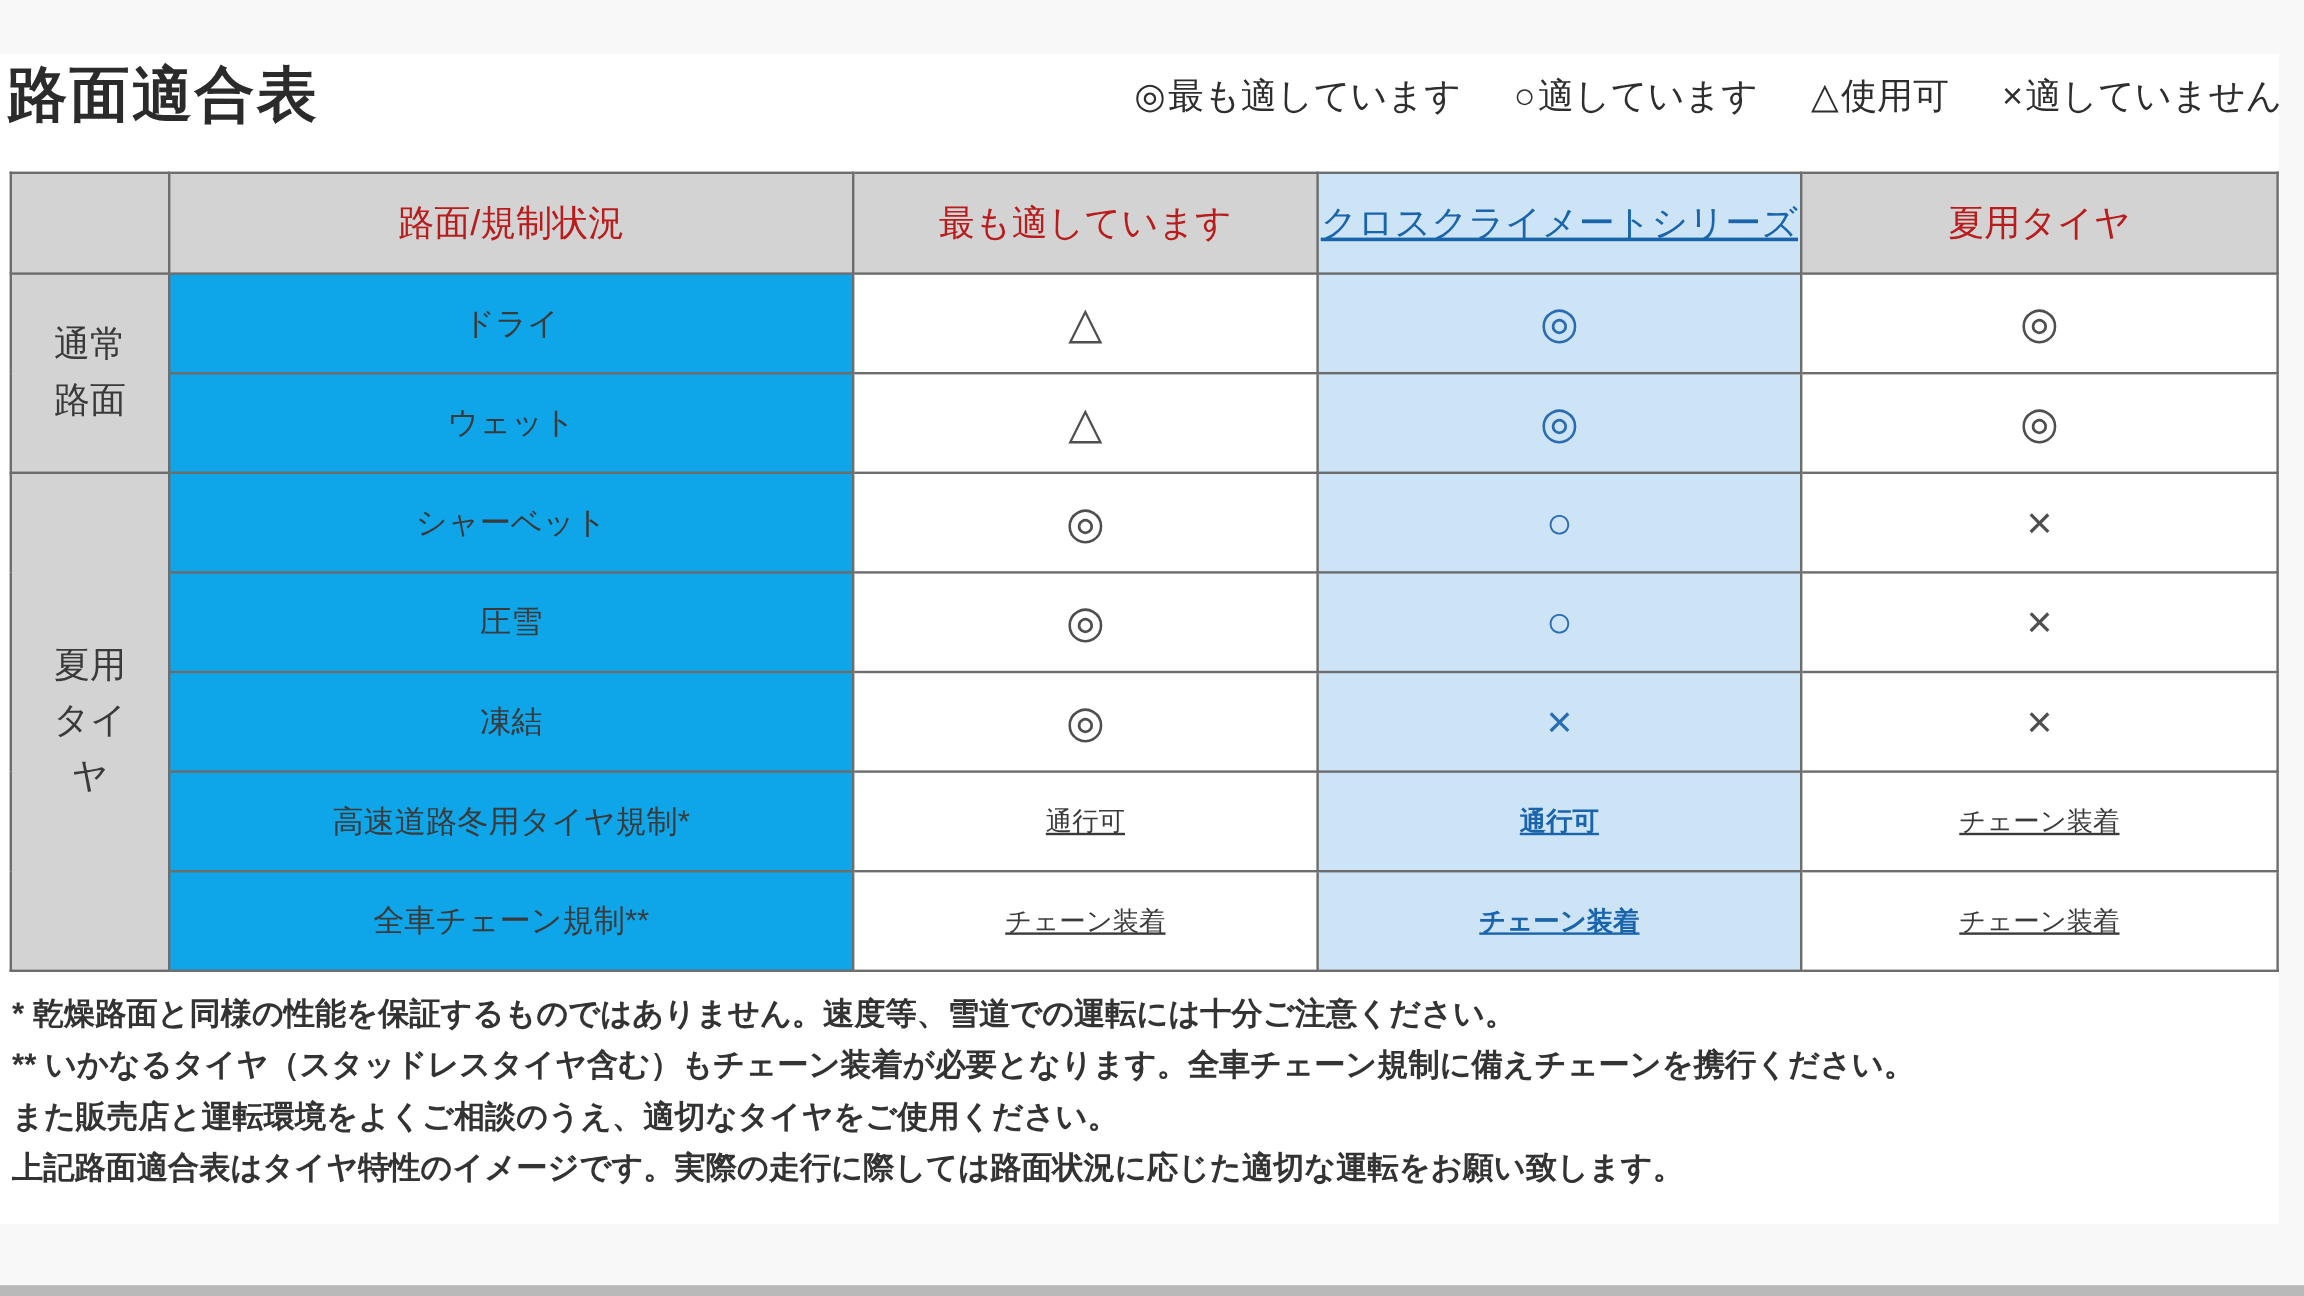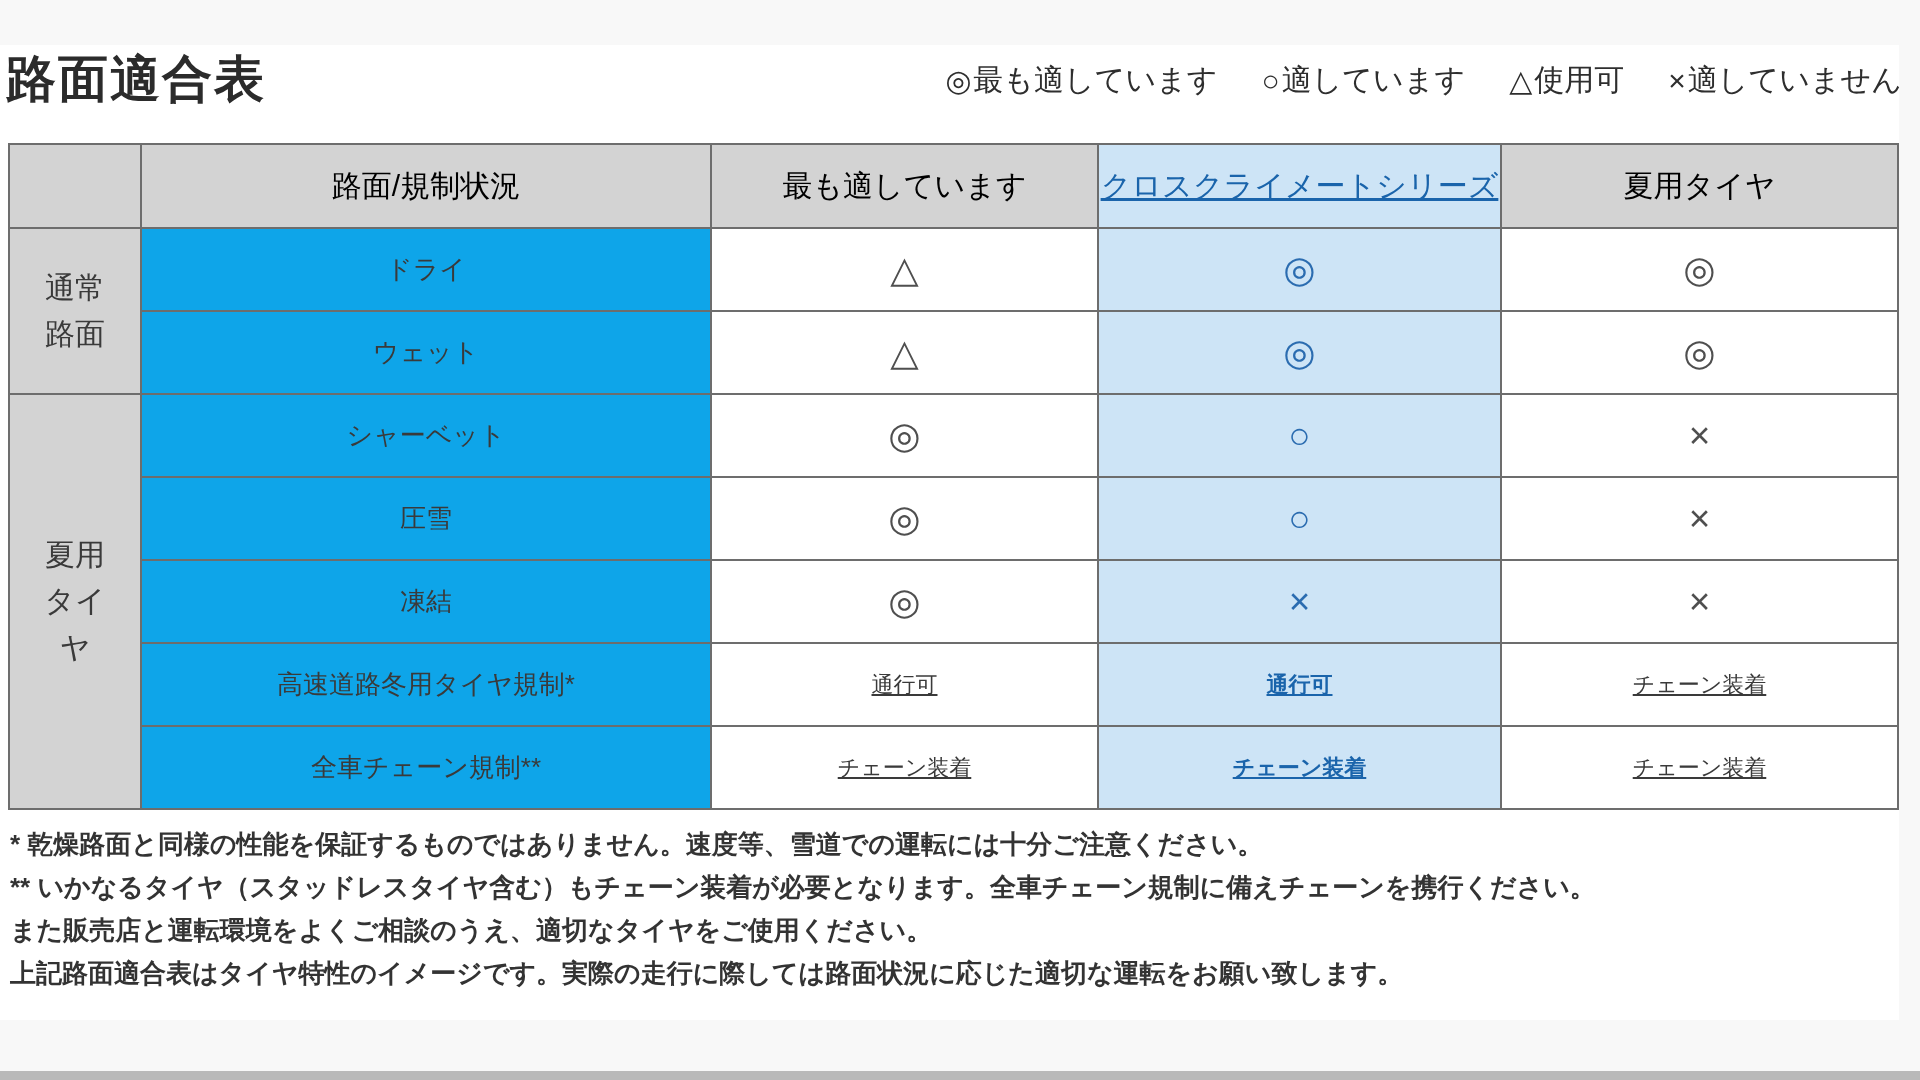--- a/index.html
+++ b/index.html
@@ -52,21 +52,21 @@
   }
   table.compat td, table.compat th {
     border: 2px solid var(--border, #6d6d6d);
     text-align: center;
     vertical-align: middle;
     font-weight: normal;
   }
   tr.hdr   { height: 84px; }
   tr.body  { height: 83px; }
   th.gray, td.group { background: var(--header-bg, #d3d3d3); }
-  th { font-size: 30px; color: #000000; }
+  th { font-size: 30px; color: #b91c1c; }
   th.hl { background: var(--highlight-bg, #cde4f6); color: var(--highlight-text, #1a64ab); text-decoration: underline; }
   td.group {
     font-size: 30px;
     color: #3a3a3a;
     padding: 6px 33px;
     word-break: break-all;
     line-height: 1.55;
   }
   td.label { font-size: 26px; color: #3a3a3a; background: #0ea5e9; }
   td.sym   { font-size: 37px; color: #4f4f4f; background: #fff; }

